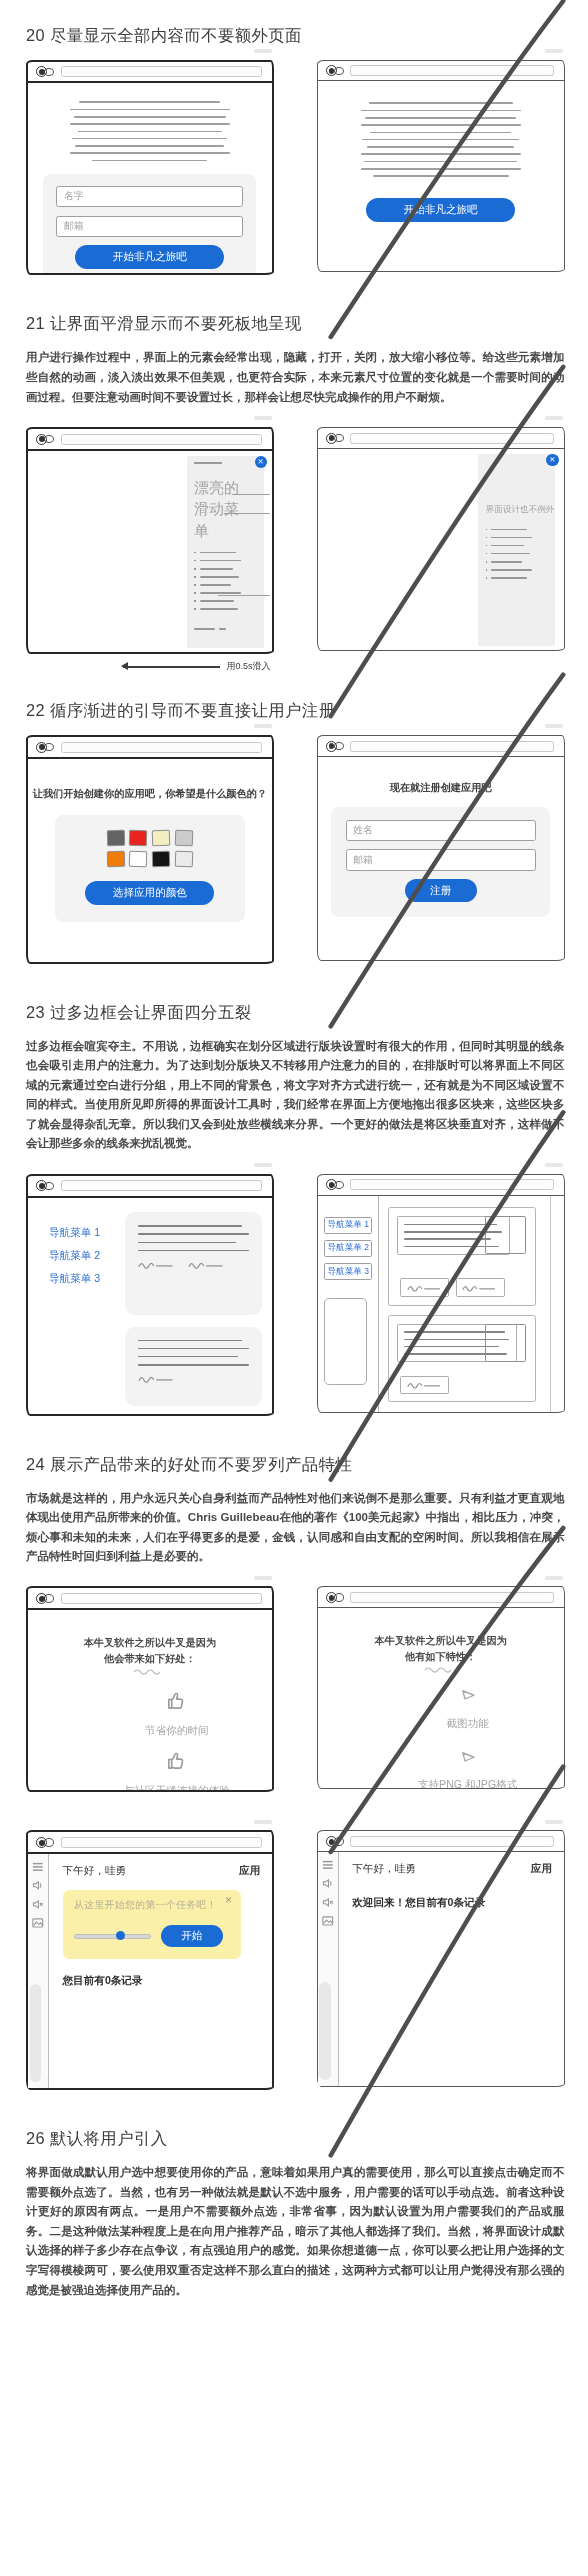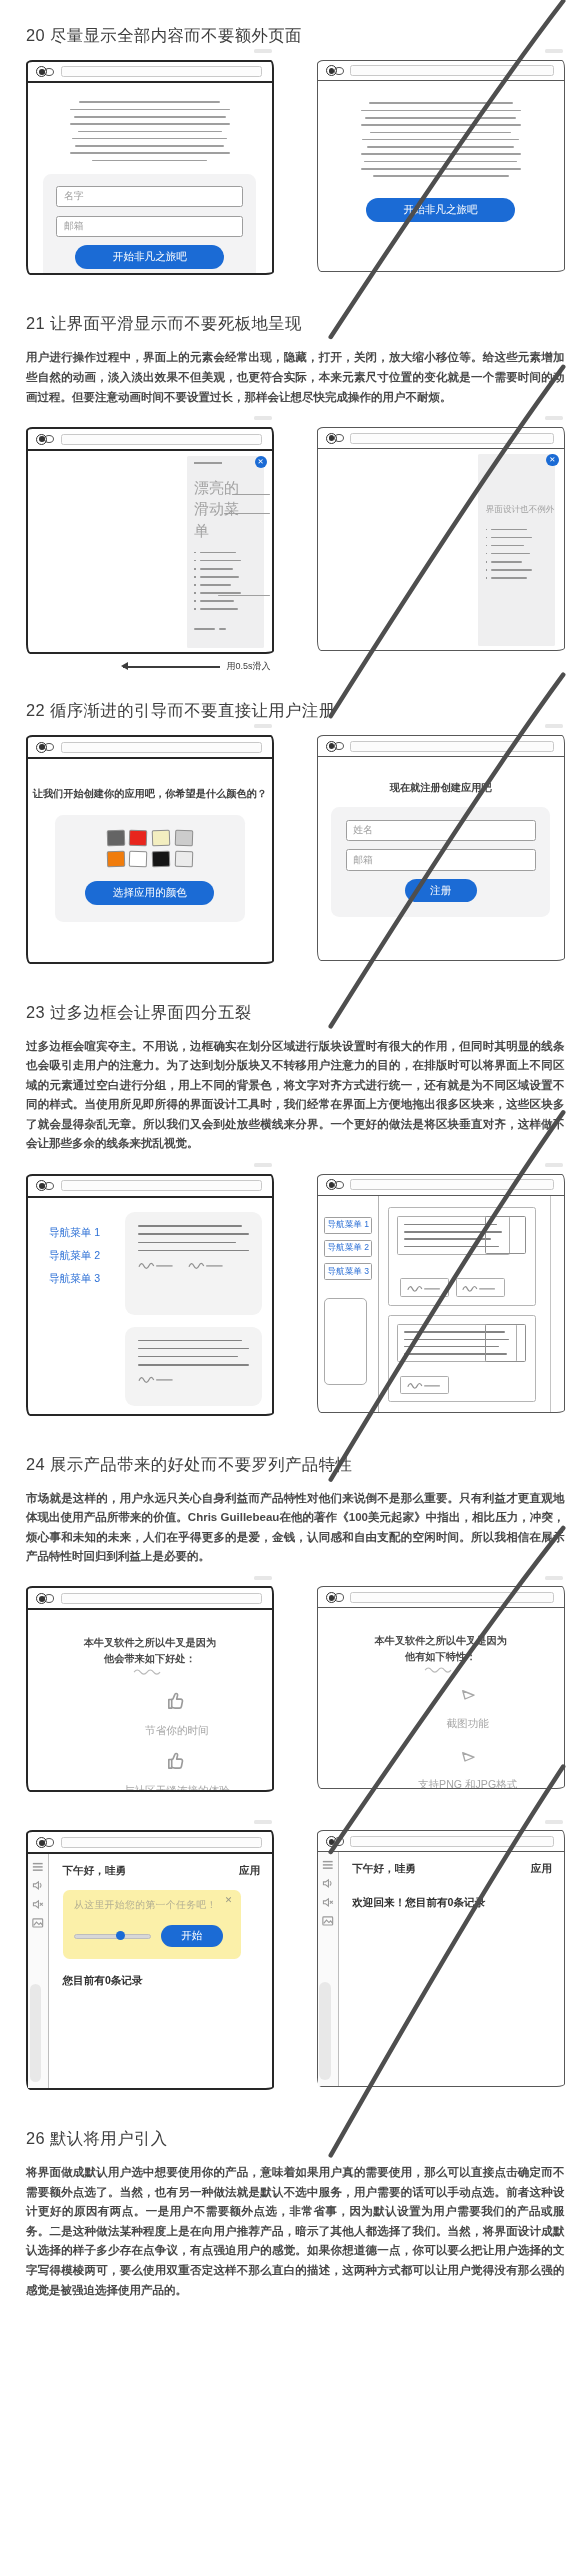--- a/index.html
+++ b/index.html
@@ -93,21 +93,21 @@
   .ben-list{margin:14.7px 0 0 54px;}
   .ben-item{display:flex;align-items:center;gap:11.5px;margin-bottom:11.5px;flex-direction:column;}
   .ben-txt{font-size:10.6px;color:#a5a5a5;}
 
   
   .f25 .content{height:234px;}
   .side25{position:absolute;top:0;bottom:0;left:0;width:21px;border-right:1.6px solid #bdbdbd;background:#fafafa;padding-top:8.2px;box-sizing:border-box;}
   .sic{display:block;margin:0 auto 8.2px;}
   .main25{margin-left:23px;padding:9.8px 11.5px 0 11.5px;position:relative;}
   .hdr25{display:flex;justify-content:space-between;align-items:center;}
-  .greet{font-size:10.6px;color:#383838;font-weight:bold;}
+  .greet{font-size:10.6px;color:#383838;font-weight:normal;}
   .applabel{font-size:10.6px;color:#383838;font-weight:bold;}
   .callout{position:relative;width:178px;background:#fbf0a9;border-radius:6.5px;margin-top:11.5px;padding:9.8px 11.5px 11.5px;box-sizing:border-box;}
   .callout-x{position:absolute;top:5.7px;right:8.2px;font-size:9px;color:#9a9a86;}
   .callout-txt{font-size:9.8px;color:#b2ae92;letter-spacing:0.4px;}
   .slider-row{display:flex;align-items:center;gap:9.8px;margin-top:13px;}
   .track{position:relative;width:75px;height:3.3px;background:#d7d7d7;border-radius:2.5px;border:0.8px solid #bdbdbd;}
   .thumb{position:absolute;top:-3.3px;left:55%;width:9px;height:9px;border-radius:50%;background:#1b6bd5;}
   .start-btn{width:62px;height:22px;}
   .records{font-size:10.6px;color:#2e2e2e;font-weight:bold;margin-top:14.7px;}
   .welcome{font-size:10.6px;color:#2e2e2e;font-weight:bold;margin-top:19.6px;}

